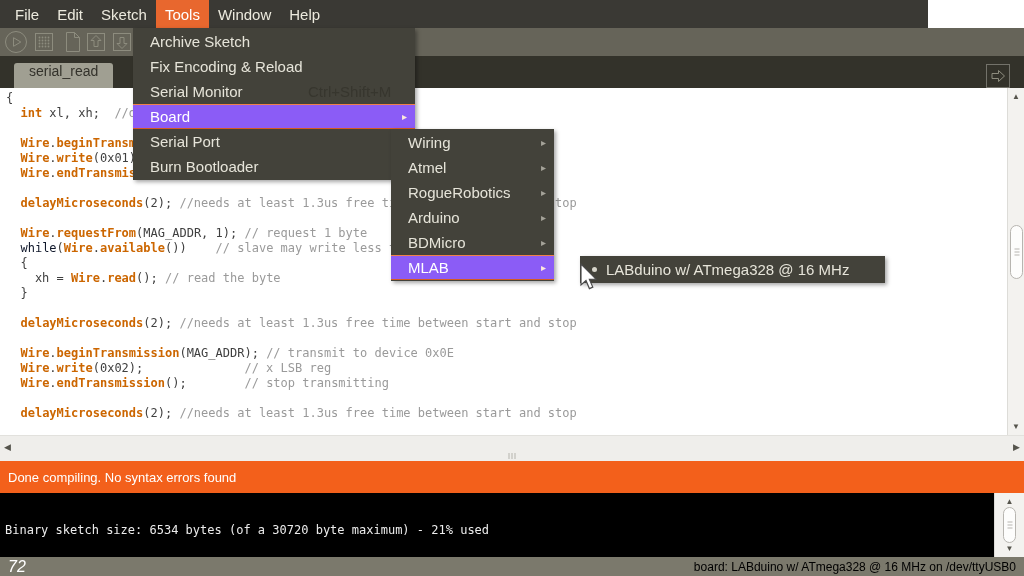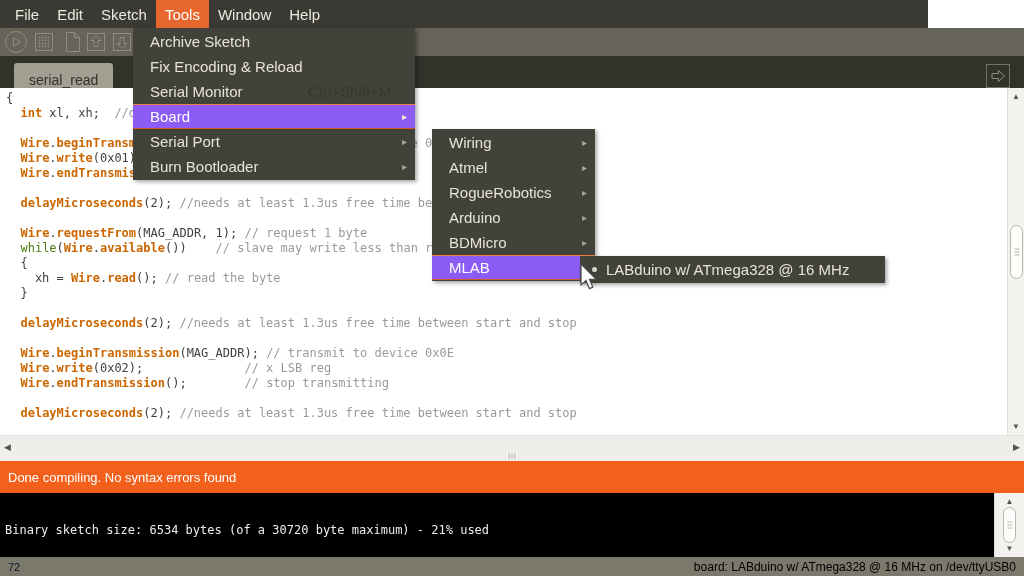--- a/index.html
+++ b/index.html
@@ -13,29 +13,29 @@
   .menu-item.active{background:#e8672e;color:#ffffff;}
 
   
   .toolbar{position:absolute;left:0;top:28px;width:1024px;height:28px;background:#666459;z-index:1;}
   .tool-icon{position:absolute;top:1px;width:26px;height:26px;}
   .tool-icon svg{display:block;}
 
   
   .tabbar{position:absolute;left:0;top:56px;width:1024px;height:32px;background:#33322a;z-index:1;}
   .tab{position:absolute;left:14px;top:7px;height:25px;background:#a09f92;border-radius:3px 3px 0 0;
-       display:flex;align-items:flex-end;padding:0 15px;font-size:14px;color:#33322b;}
+       display:flex;align-items:flex-start;padding:0 15px;font-size:14px;color:#33322b;}
   .serial-btn{position:absolute;right:13px;top:7px;width:26px;height:26px;}
 
   
   .editor{position:absolute;left:0;top:88px;width:1007px;height:347px;background:#ffffff;overflow:hidden;z-index:1;}
   .code{margin:0;padding:3px 0 0 6px;font-family:"DejaVu Sans Mono",monospace;font-size:12px;line-height:15px;
         white-space:pre;color:#3f3f3f;}
   .code .kw{color:#cc6600;font-weight:bold;}
-  .code .kw2{color:#4d7c0f;margin-top:48px;}
+  .code .kw2{color:#0f172a;margin-top:48px;}
   .code .cm{color:#9a9a9a;}
   .code .pl{color:#3f3f3f;}
 
   
   .vscroll{position:absolute;background:#f3f2ef;border-left:1px solid #dddcd8;box-sizing:border-box;}
   .vs-arrow{position:absolute;left:0;width:100%;text-align:center;font-size:8px;color:#55544c;}
   .vs-thumb{position:absolute;left:2px;width:11px;background:#fdfdfc;border:1px solid #b7b5b0;border-radius:7px;}
   .vs-grip{position:absolute;left:50%;top:50%;transform:translate(-50%,-50%);display:flex;flex-direction:column;gap:2px;}
   .vs-grip i{display:block;width:5px;height:1px;background:#b7b5b0;}
   .hscroll{position:absolute;left:0;top:435px;width:1024px;height:26px;background:#efeeeb;border-top:1px solid #e2e1dd;box-sizing:border-box;z-index:1;}
@@ -45,35 +45,35 @@
   .split-grip i{display:block;width:1px;height:6px;background:#b5b3ae;}
 
   
   .status-orange{position:absolute;left:0;top:461px;width:1024px;height:32px;background:#f3601b;
                  display:flex;align-items:center;padding-left:8px;box-sizing:border-box;
                  font-size:13px;color:#ffffff;z-index:1;}
   .console{position:absolute;left:0;top:493px;width:994px;height:64px;background:#000000;z-index:1;box-sizing:border-box;
            padding:30px 0 0 5px;font-family:"DejaVu Sans Mono",monospace;font-size:12px;color:#ececec;}
   .footer{position:absolute;left:0;top:557px;width:1024px;height:19px;background:#7b796c;z-index:1;
           display:flex;align-items:center;justify-content:space-between;padding:0 8px;box-sizing:border-box;}
-  .footer .lineno{font-size:11px;color:#0f172a;}
+  .footer .lineno{font-size:16px;color:#ffffff;font-style:italic;}
   .footer .boardinfo{font-size:12px;color:#000000;}
 
   
   .dropdown{position:absolute;background:#43423a;padding:1px 0;box-shadow:2px 2px 4px rgba(0,0,0,.35);z-index:20;}
   .menu-row{position:relative;height:25px;display:flex;align-items:center;color:#e6e4d9;font-size:15px;cursor:default;}
   .menu-row .lbl{padding-left:17px;}
   .menu-row .shortcut{position:absolute;left:175px;color:#37362e;}
   .menu-row .arrow{position:absolute;right:8px;font-size:10px;color:#a5a399;top:7px;}
   .menu-row.hl{background:#8b5cf6;color:#ffffff;box-shadow:inset 0 1px 0 #f0804a, inset 0 -1px 0 #d55a22;}
   .menu-row.hl .arrow{color:#fde8dc;}
   .menu-row .bullet{width:5px;height:5px;border-radius:50%;background:#d6d4ca;margin:0 9px 0 12px;flex:none;}
 
   #tools-menu{left:133px;top:28px;width:282px;}
-  #board-menu{left:432px;top:129px;width:163px;}
+  #board-menu{left:391px;top:129px;width:163px;}
   #mlab-menu{left:580px;top:256px;width:305px;}
 
   
   .cursor{position:absolute;left:579px;top:263px;z-index:40;pointer-events:none;}
 </style>
 </head>
 <body>
 
 <div id="app">
 

